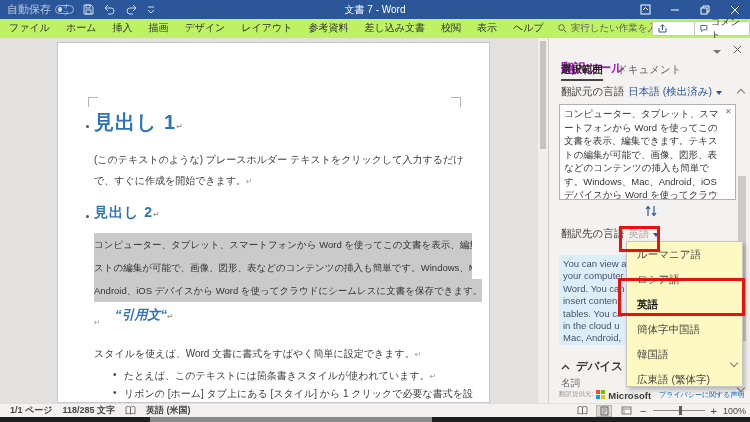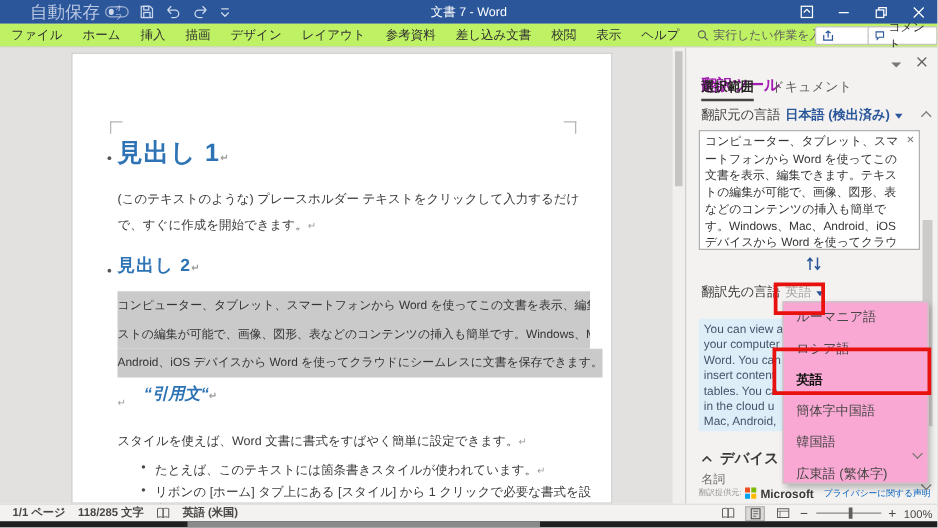--- a/index.html
+++ b/index.html
@@ -2,21 +2,21 @@
 <html><head>
 <meta charset="utf-8">
 <style>
   * { margin:0; padding:0; box-sizing:border-box; }
   html,body { width:750px; height:422px; overflow:hidden; }
   body { font-family:"Liberation Sans","DejaVu Sans",sans-serif; position:relative; background:#e3e1df; }
   svg { display:block; }
 
   
   #titlebar { position:absolute; left:0; top:0; width:750px; height:19px; background:#2b579a; display:flex; align-items:center; }
-  .autosave-label { font-size:14px; color:#b9c6e2; margin-left:24px; }
+  .autosave-label { font-size:11px; color:#b9c6e2; margin-left:7px; }
   .toggle { width:19px; height:9px; border:1px solid #9fb0d2; border-radius:5px; margin-left:4px; position:relative; display:flex; align-items:center; }
   .toggle .knob { width:5px; height:5px; border-radius:50%; background:#cdd8ec; margin-left:2px; }
   .toggle .state { font-size:5.5px; color:#cdd8ec; margin-left:1px; }
   .qat-btn { margin-left:9px; display:flex; align-items:center; }
   .title-center { position:absolute; left:0; right:0; text-align:center; font-size:10px; color:#ffffff; pointer-events:none; }
   .win-controls { position:absolute; right:0; top:0; height:19px; display:flex; }
   .win-btn { width:30px; height:19px; display:flex; align-items:center; justify-content:center; }
 
   
   #tabrow { position:absolute; left:0; top:19px; width:750px; height:19px; background:#bef264; border-bottom:1px solid #d2d0ce; display:flex; align-items:center; }
@@ -52,21 +52,21 @@
   
   #panel { position:absolute; left:548px; top:0; width:202px; height:365px; background:#f3f2f1; border-left:1px solid #cfcecd; }
   .p-title { position:absolute; left:12px; top:6px; font-size:12.5px; font-weight:bold; color:#a21caf;margin-top:16px; }
   .p-caret { position:absolute; left:164px; top:12px; width:0; height:0; border-left:4px solid transparent; border-right:4px solid transparent; border-top:4px solid #797775; }
   .p-close { position:absolute; left:184px; top:7px; }
   .p-tabs { position:absolute; left:12px; top:25px; display:flex; gap:14px; }
   .p-tab { font-size:10.5px; color:#605e5c; padding-bottom:2px; }
   .p-tab.active { color:#252423; font-weight:bold; border-bottom:2px solid #444; }
   .lang-row { position:absolute; left:12px; display:flex; align-items:center; }
   .lang-label { font-size:10.5px; color:#3b3a39; }
-  .lang-value { font-size:10.5px; font-weight:bold; color:#2b579a; margin-left:4px; }
+  .lang-value { font-size:10.5px; font-weight:normal; color:#2b579a; margin-left:4px; }
   .lang-value.dim { color:#a6a4a2; font-weight:normal; }
   .blue-caret { width:0; height:0; border-left:3.5px solid transparent; border-right:3.5px solid transparent; border-top:4px solid #2b579a; margin-left:4px; margin-top:2px; }
   #source-box { position:absolute; left:10px; top:66px; width:177px; height:96px; background:#fff; border:1px solid #b3b1af; padding:2px 12px 2px 4px; font-size:9.5px; line-height:13.5px; color:#333; overflow:hidden; }
   #source-clear { position:absolute; left:176px; top:69px; color:#797775; font-size:8px; }
   #swap { position:absolute; left:95px; top:166px; }
   #target-box { position:absolute; left:10px; top:217px; width:177px; height:90px; background:#ddeef9; padding:3px 4px; font-size:9.5px; line-height:12.4px; color:#44546a; overflow:hidden; }
   .device-row { position:absolute; left:12px; top:321px; display:flex; align-items:center; gap:6px; }
   .device-label { font-size:11.5px; font-weight:bold; color:#3b3a39; }
   .pos-label { position:absolute; left:12px; top:339px; font-size:9.5px; color:#666; }
   .attr-row { position:absolute; left:10px; top:352px; width:188px; display:flex; align-items:flex-start; }
@@ -75,21 +75,21 @@
   .mslogo i { width:4px; height:4px; }
   .ms-name { font-size:9.5px; color:#3b3a39; font-weight:bold; margin-left:3px; }
   .privacy { font-size:7px; color:#0563c1; margin-left:8px; white-space:nowrap; }
   #panelscroll { position:absolute; left:187px; top:50px; width:12px; height:305px; }
   #panelscroll .thumb { position:absolute; left:2px; top:88px; width:8px; height:165px; background:#cdcbc9; }
   .chev { width:6px; height:6px; border-right:1.5px solid #797775; border-bottom:1.5px solid #797775; }
   .chev.up { transform:rotate(-135deg); position:absolute; left:2px; top:2px; }
   .chev.down { transform:rotate(45deg); position:absolute; left:2px; bottom:2px; }
 
   
-  #lang-dropdown { position:absolute; left:77px; top:203px; width:117px; height:146px; background:#f9a8d4; border:1px solid #c6c6c6; box-shadow:2px 3px 5px rgba(0,0,0,.25); z-index:5; overflow:hidden; }
+  #lang-dropdown { position:absolute; left:77px; top:203px; width:117px; height:146px; background:#fef9c3; border:1px solid #c6c6c6; box-shadow:2px 3px 5px rgba(0,0,0,.25); z-index:5; overflow:hidden; }
   .dd-item { height:25px; line-height:25px; padding-left:10px; font-size:10.5px; color:#484644; white-space:nowrap; }
   .dd-item.selected { font-weight:bold; color:#111; }
   .dd-chev { position:absolute; right:5px; top:118px; width:6px; height:6px; border-right:1.5px solid #797775; border-bottom:1.5px solid #797775; transform:rotate(45deg); }
 
   
   .redbox { position:absolute; border:3px solid #e8110e; z-index:8; }
   #redbox1 { left:70px; top:188px; width:41px; height:26px; }
   #redbox2 { left:69px; top:240px; width:127px; height:38px; }
 
   

